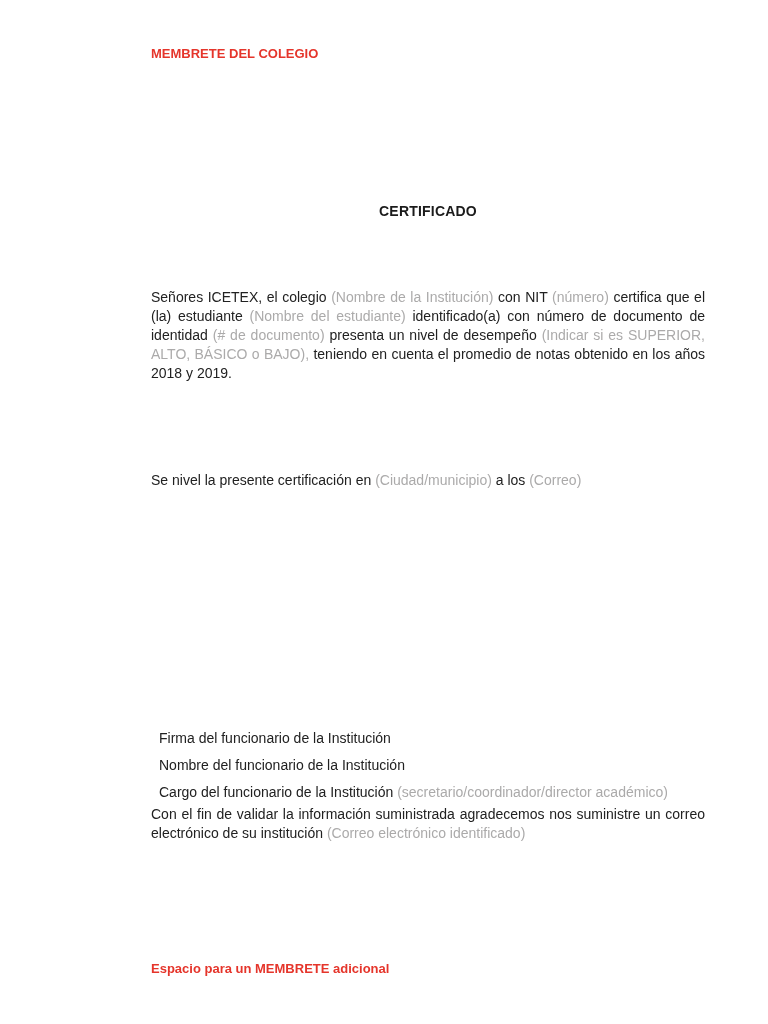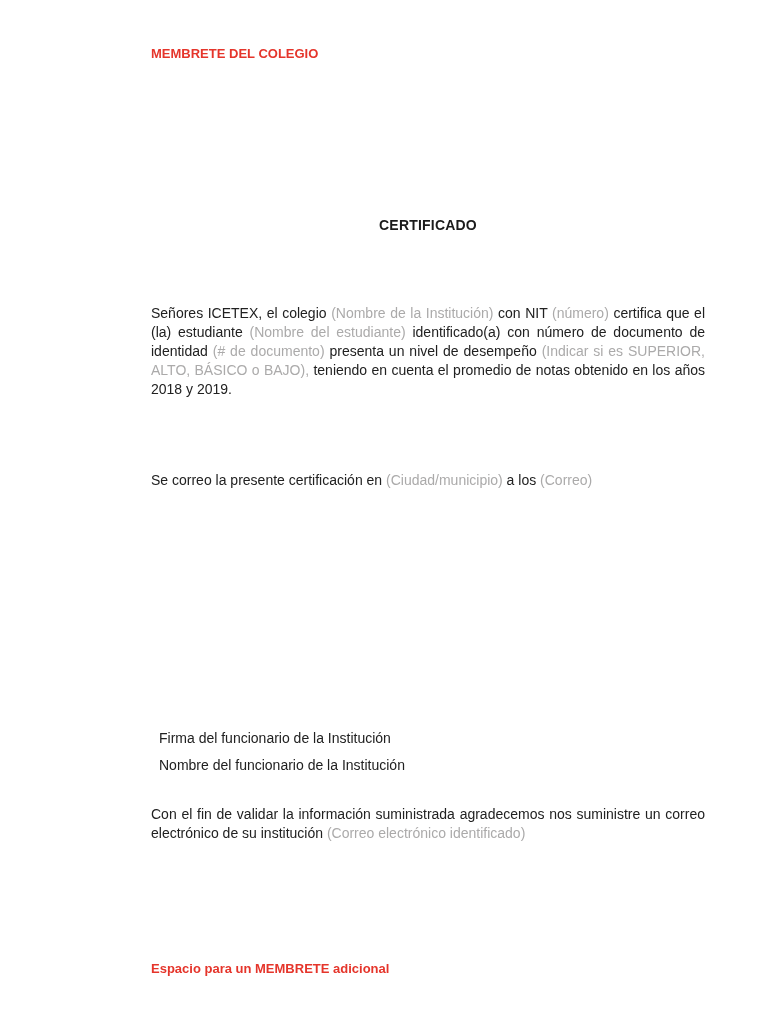--- a/index.html
+++ b/index.html
@@ -16,30 +16,30 @@
     font-family:"Liberation Sans","DejaVu Sans",sans-serif;
     color:var(--ink);
     overflow:hidden;
     margin:0 auto;
   }
   .letterhead{
     position:absolute;left:107px;top:46px;width:554px;
     color:var(--red);font-weight:bold;font-size:13px;line-height:15px;
   }
   .title{
-    position:absolute;left:107px;top:217px;width:554px;
+    position:absolute;left:107px;top:203px;width:554px;
     margin:0;text-align:center;
     font-size:14px;font-weight:bold;color:#1b1b1b;letter-spacing:.2px;
   }
   .para{
     position:absolute;left:107px;width:554px;margin:0;
     font-size:14px;line-height:19px;color:var(--ink);
     text-align:justify;text-justify:inter-word;
   }
-  .para.main{top:304px;}
+  .para.main{top:288px;}
   .para.issue{top:471px;text-align:left;}
   .sig{
     position:absolute;left:107px;top:721px;width:554px;
     font-size:14px;line-height:19px;
   }
   .sig p{margin:8px;text-align:left;}
   .para.validation{top:805px;}
   .footer-note{
     position:absolute;left:107px;top:961px;width:554px;
     color:var(--red);font-weight:bold;font-size:13px;line-height:15px;
@@ -50,24 +50,25 @@
 <body>
 
 <div class="page">
 
   <div class="letterhead">MEMBRETE DEL COLEGIO</div>
 
   <h1 class="title">CERTIFICADO</h1>
 
   <p class="para main"><span>Señores ICETEX, el colegio </span><span class="muted">(Nombre de la Institución)</span><span> con NIT </span><span class="muted">(número)</span><span> certifica que el (la) estudiante </span><span class="muted">(Nombre del estudiante)</span><span> identificado(a) con número de documento de identidad </span><span class="muted">(# de documento)</span><span> presenta un nivel de desempeño </span><span class="muted">(Indicar si es SUPERIOR, ALTO, BÁSICO o BAJO),</span><span> teniendo en cuenta el promedio de notas obtenido en los años 2018 y 2019.</span></p>
 
-  <p class="para issue"><span>Se correo la presente certificación en </span><span class="muted">(Ciudad/municipio)</span><span> a los </span><span class="muted">(Correo)</span></p>
+  <p class="para issue"><span>Se nivel la presente certificación en </span><span class="muted">(Ciudad/municipio)</span><span> a los </span><span class="muted">(Correo)</span></p>
 
   <div class="sig">
     <p><span>Firma del funcionario de la Institución</span></p>
     <p><span>Nombre del funcionario de la Institución</span></p>
+    <p><span>Cargo del funcionario de la Institución </span><span class="muted">(secretario/coordinador/director académico)</span></p>
   </div>
 
   <p class="para validation"><span>Con el fin de validar la información suministrada agradecemos nos suministre un correo electrónico de su institución </span><span class="muted">(Correo electrónico identificado)</span></p>
 
   <div class="footer-note">Espacio para un MEMBRETE adicional</div>
 
 </div>
 
 </body></html>

